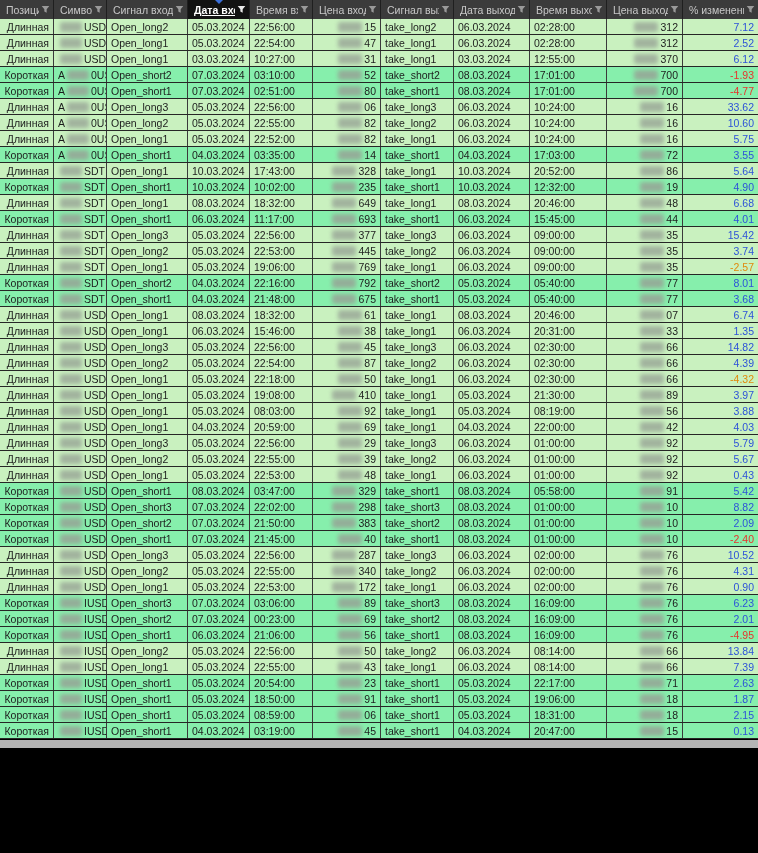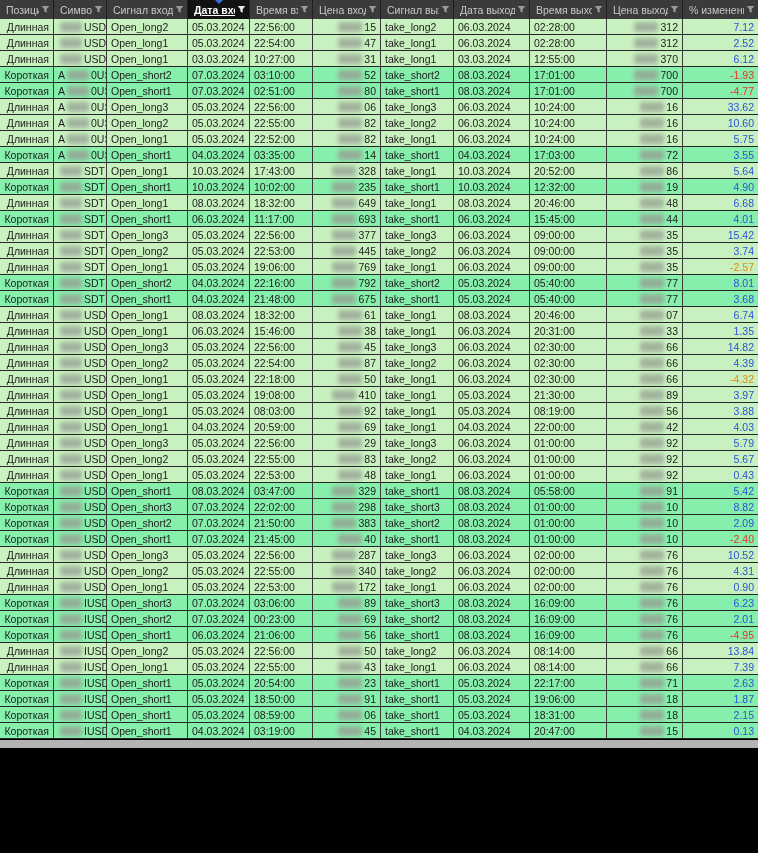--- a/index.html
+++ b/index.html
@@ -1193,21 +1193,21 @@
           <span>Open_long2</span>
         </div>
         <div class="cell left c3">
           <span>05.03.2024</span>
         </div>
         <div class="cell left c4">
           <span>22:55:00</span>
         </div>
         <div class="cell right c5">
           <span class="blob price"></span>
-          <span>83</span>
+          <span>39</span>
         </div>
         <div class="cell left c6">
           <span>take_long2</span>
         </div>
         <div class="cell left c7">
           <span>06.03.2024</span>
         </div>
         <div class="cell left c8">
           <span>01:00:00</span>
         </div>

